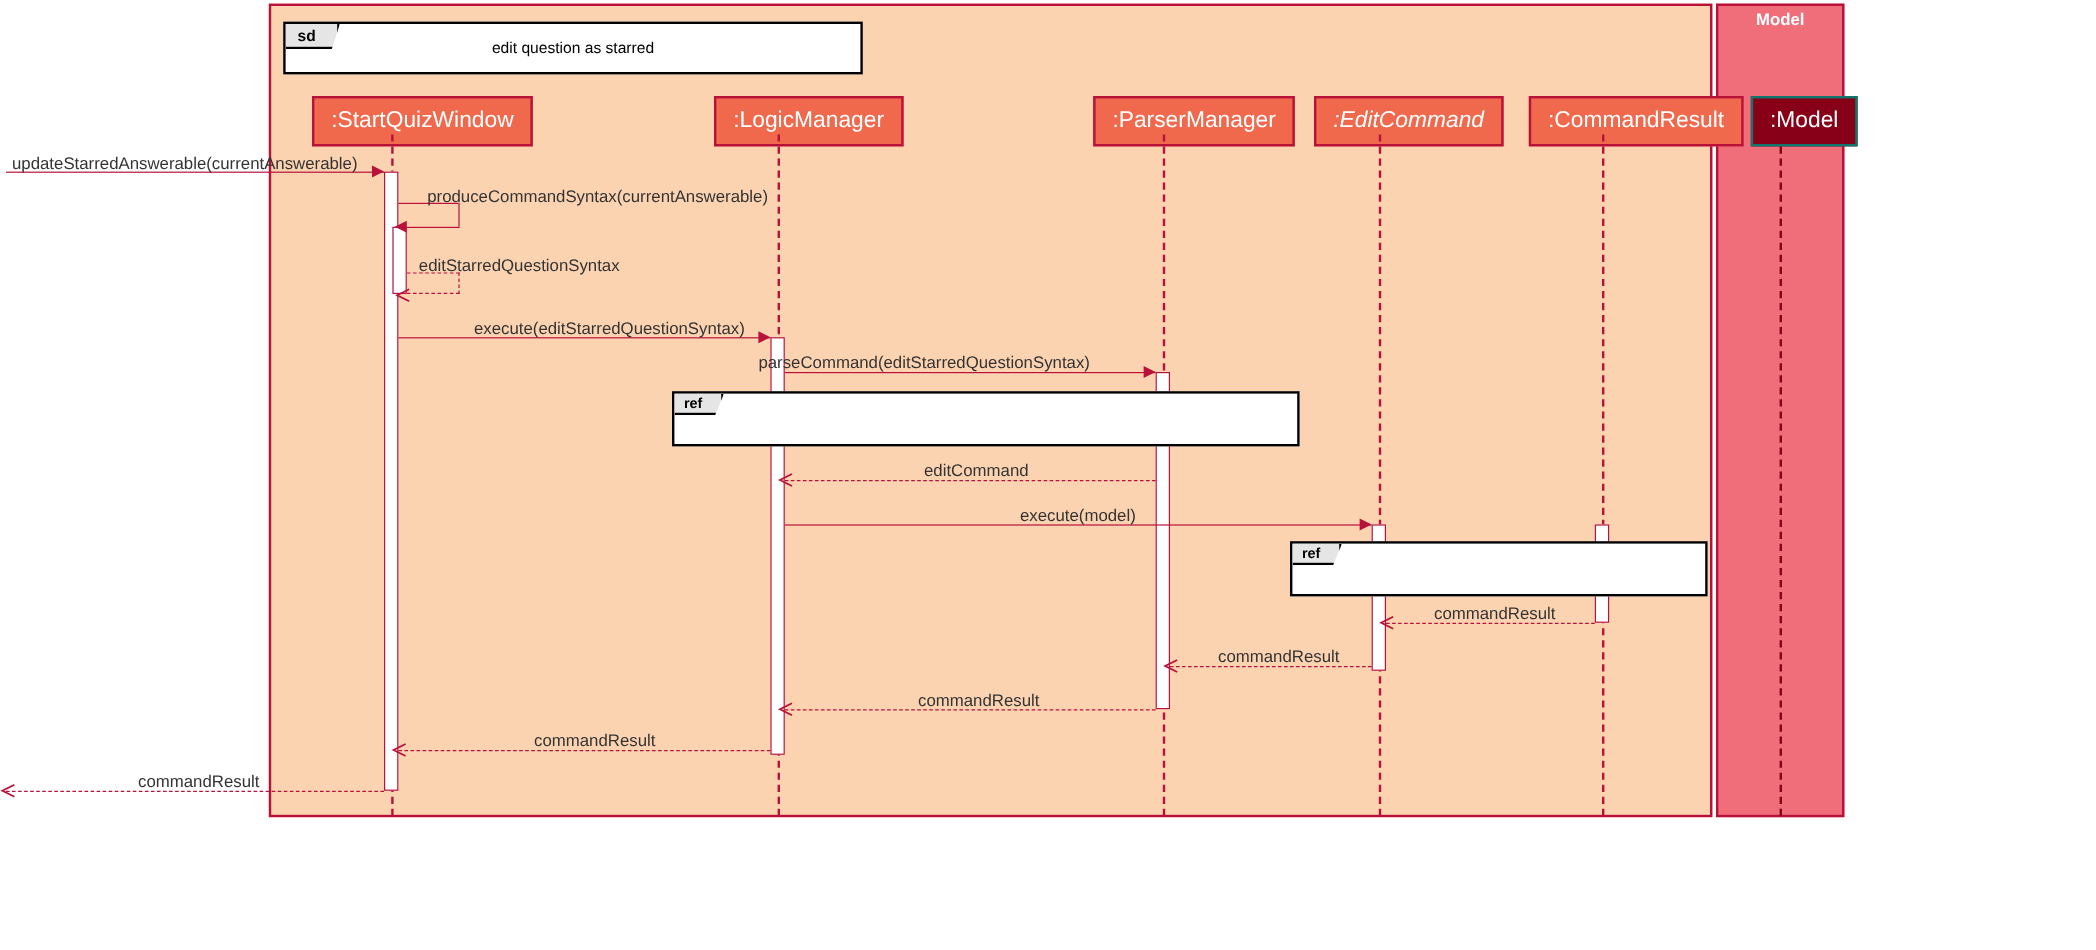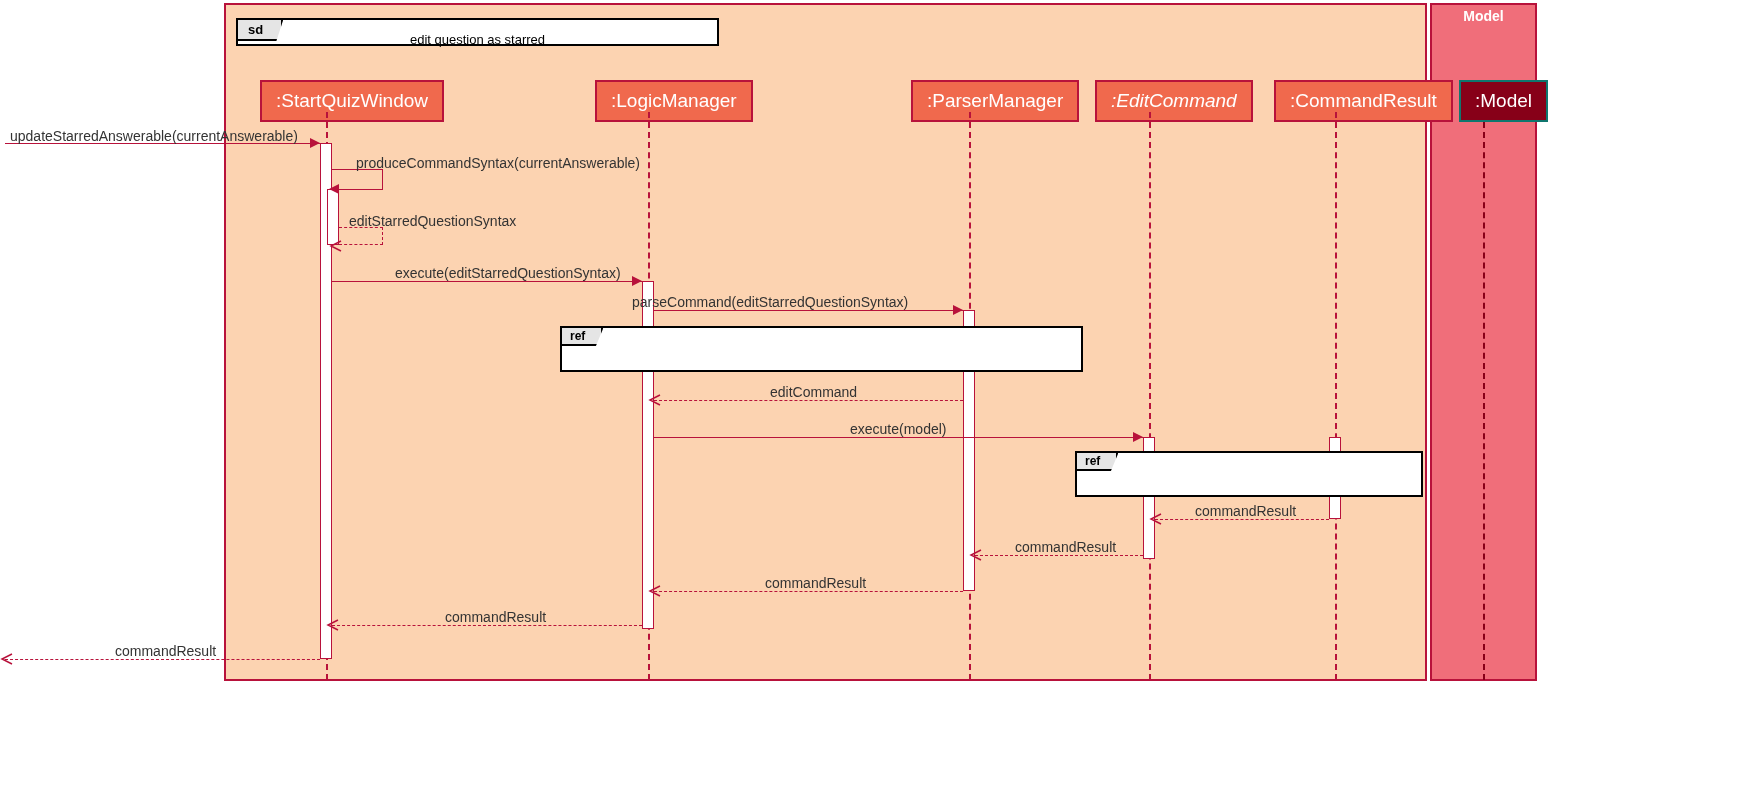--- a/index.html
+++ b/index.html
@@ -38,21 +38,21 @@
     text-align: center;
     color: #fff;
     font-weight: bold;
     font-size: 14px;
   }
   .sd-frame {
     position: absolute;
     left: 236px;
     top: 18px;
     width: 483px;
-    height: 28px;
+    height: 44px;
     background: #fff;
     border: 2px solid #000;
   }
   .sd-tag {
     position: absolute;
     left: 0;
     top: 0;
     background: #e5e5e5;
     border-right: 2px solid #000;
     border-bottom: 2px solid #000;

